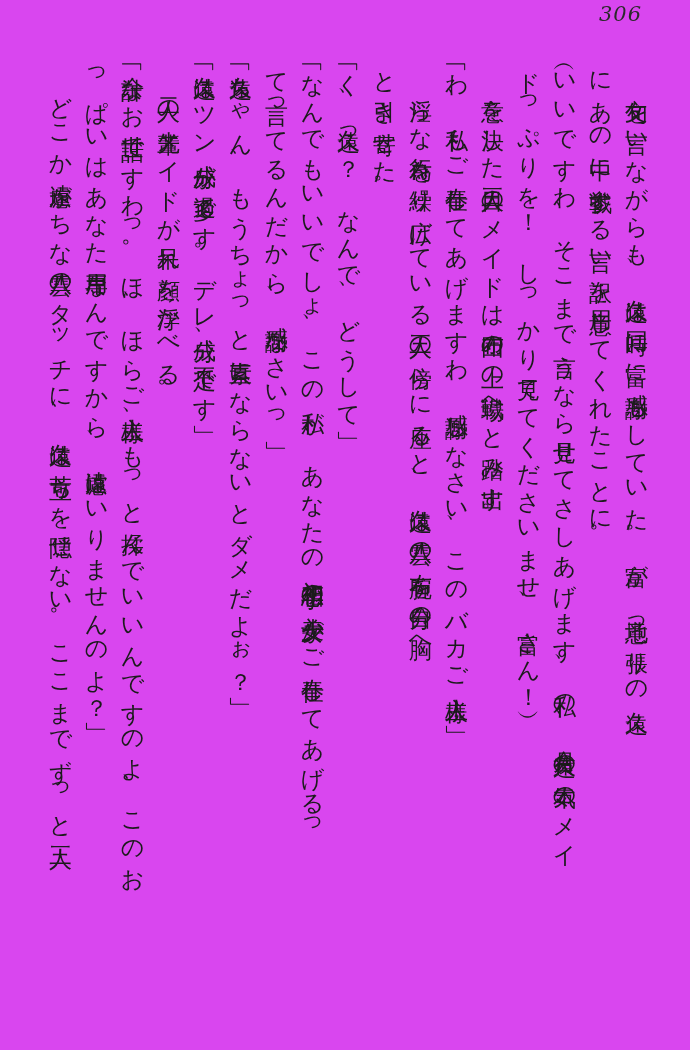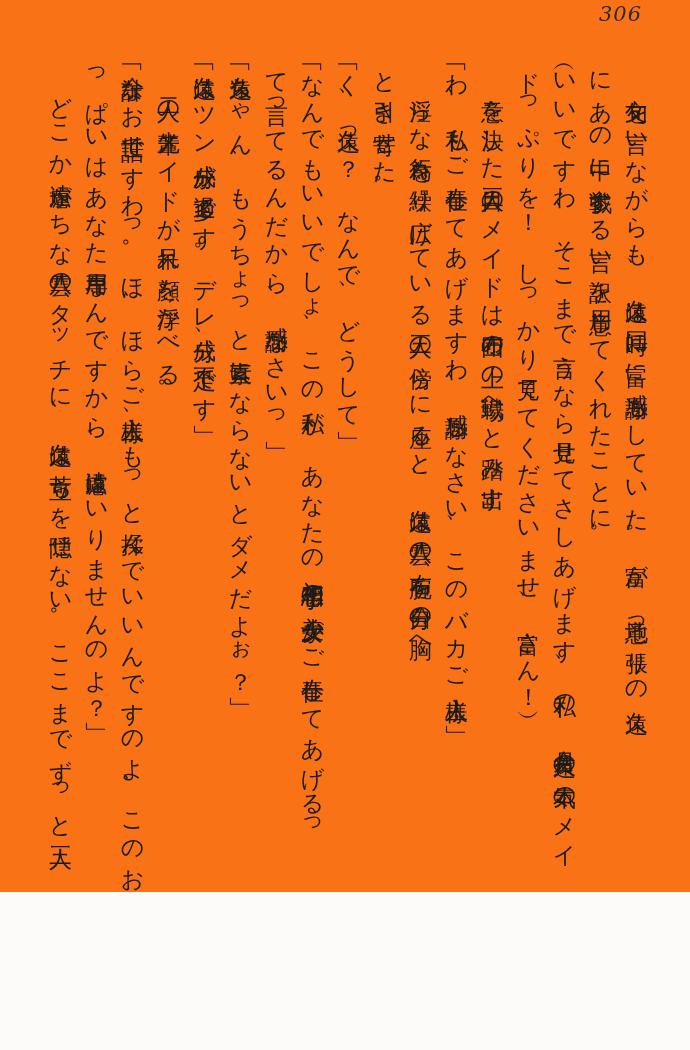--- a/index.html
+++ b/index.html
@@ -6,22 +6,22 @@
     margin: 0;
     padding: 0;
     width: 690px;
     height: 1050px;
     background: #fcfbf9;
     overflow: hidden;
   }
   .page {
     position: relative;
     width: 690px;
-    height: 892px;
-    background: #f97316;
+    height: 1050px;
+    background: #d946ef;
     color: #1b1b1b;
   }
   .page-number {
     position: absolute;
     top: 2px;
     right: 48px;
     font-family: "DejaVu Serif", "Liberation Serif", serif;
     font-style: italic;
     font-size: 21px;
     letter-spacing: 1px;

